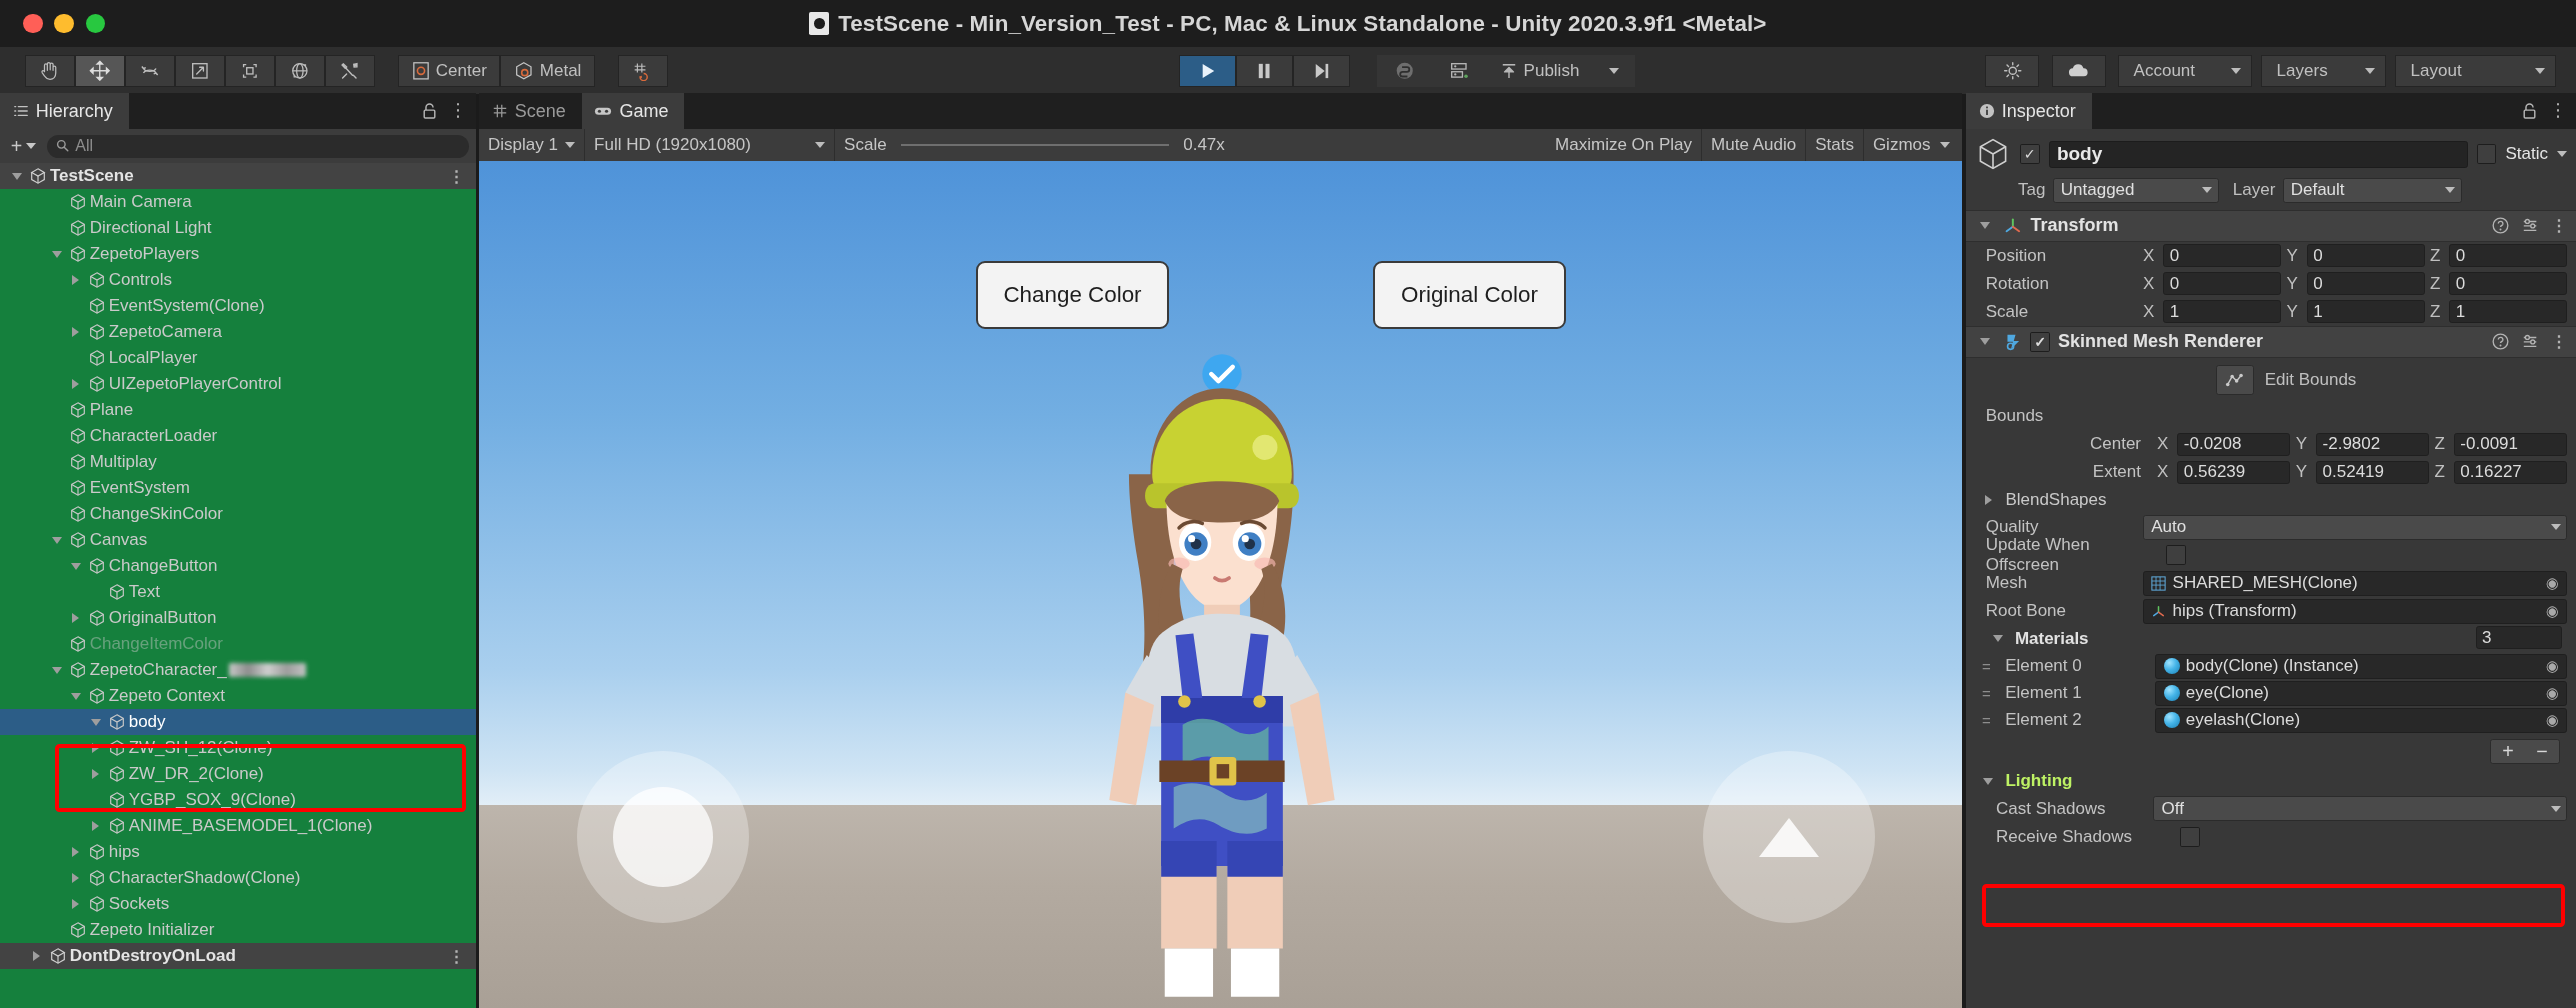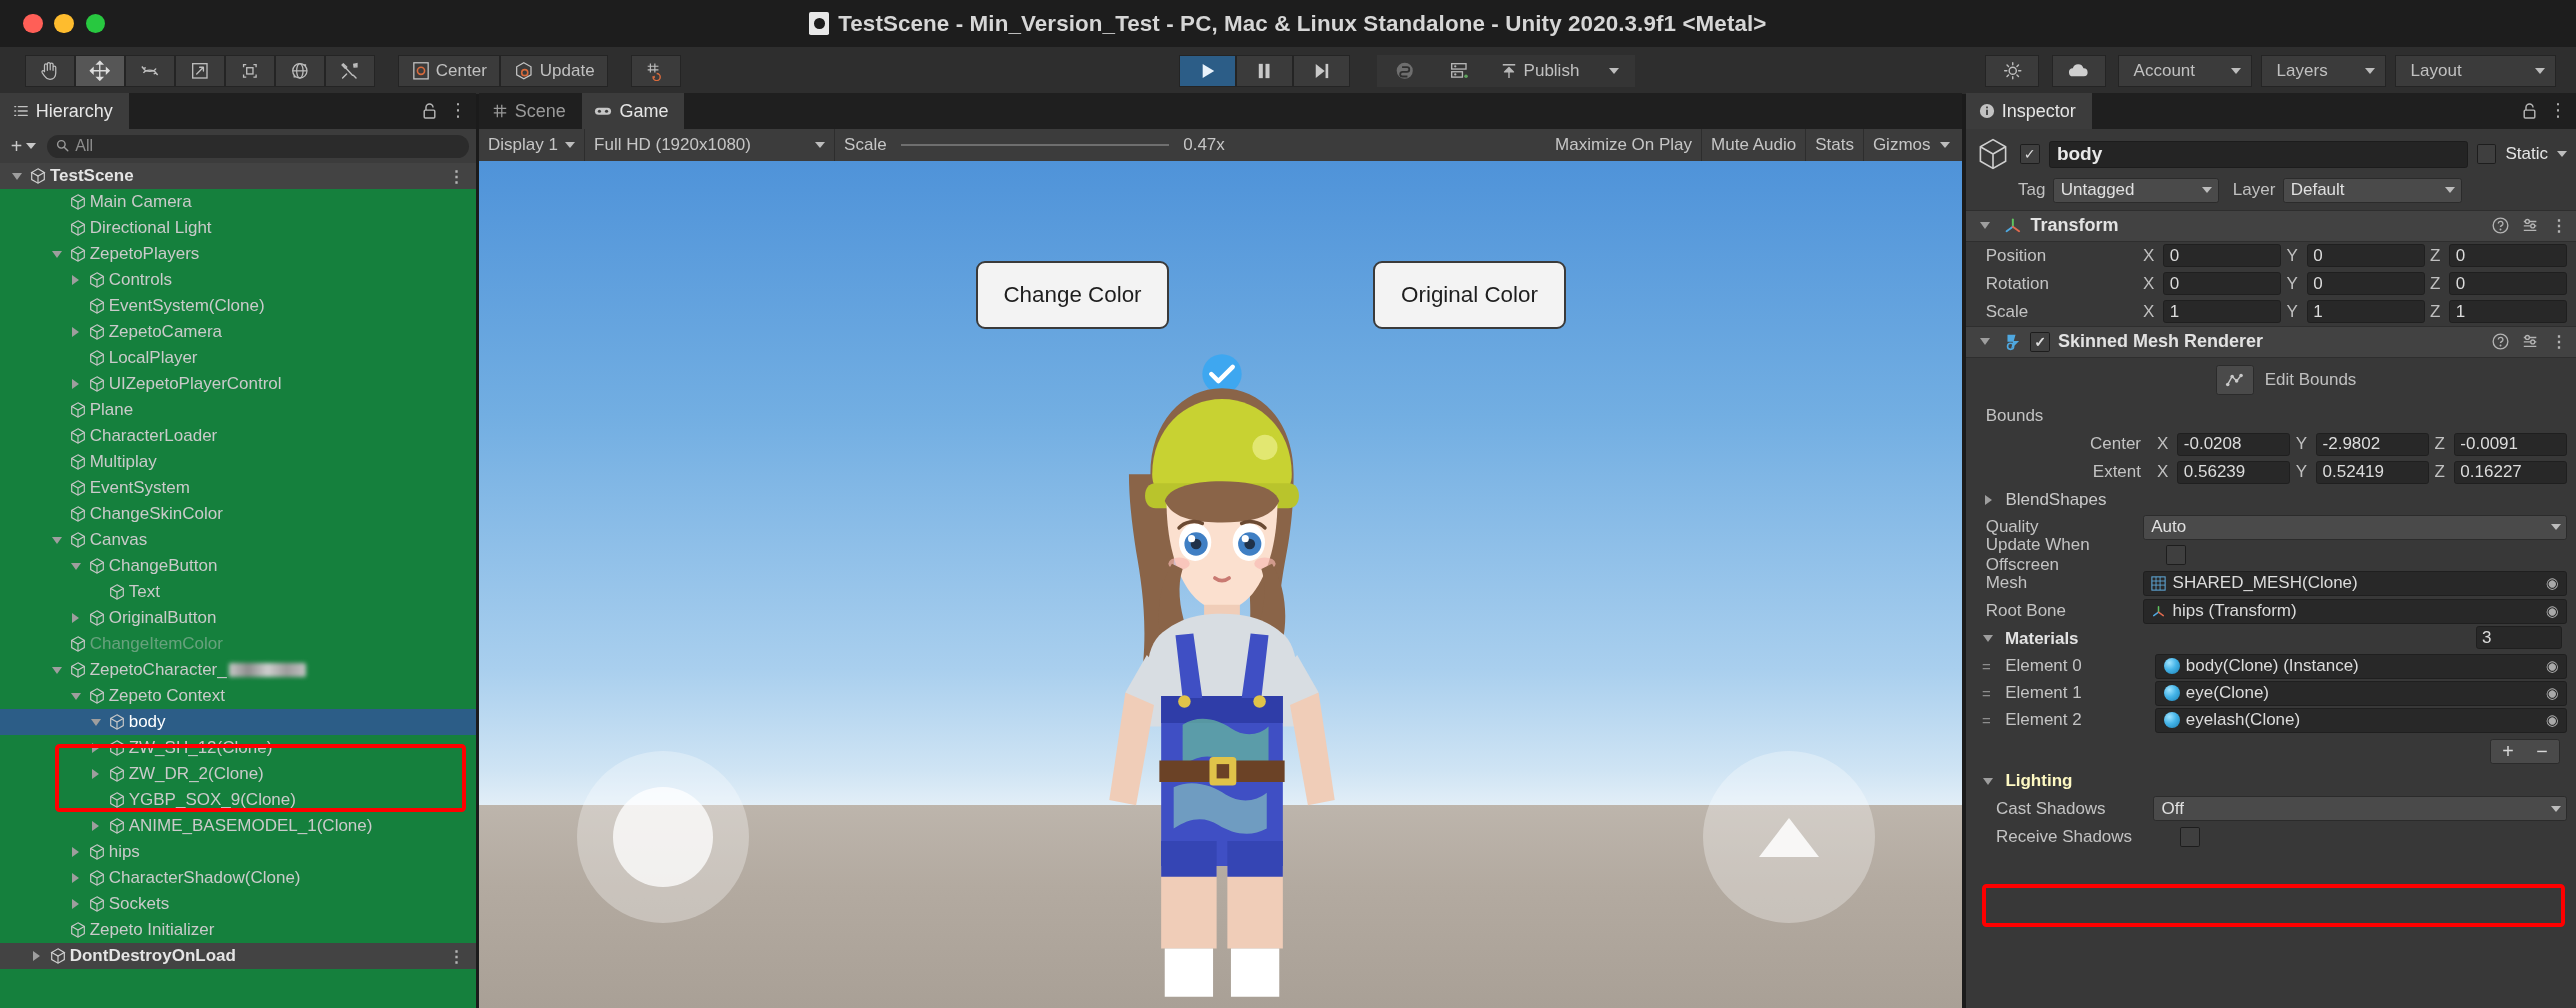--- a/index.html
+++ b/index.html
@@ -213,21 +213,21 @@
           <rect x="2" y="2" width="16" height="18" fill="none" stroke="#c4c4c4" stroke-width="1.4"></rect>
           <circle cx="10" cy="11" r="4" fill="none" stroke="#d86a3c" stroke-width="1.8"></circle>
         </svg>
       <span>Center</span>
     </div>
     <div class="tbtn lbl">
       <svg class="ico" width="19.7" height="19.7" viewBox="0 0 22 22">
           <path d="M11 2l8 4.5v9L11 20 3 15.5v-9z" fill="none" stroke="#c4c4c4" stroke-width="1.4"></path>
           <circle cx="12" cy="13" r="3.4" fill="none" stroke="#d86a3c" stroke-width="1.8"></circle>
         </svg>
-      <span>Update</span>
+      <span>Metal</span>
     </div>
   </div>
 
   <div class="tb-sep"></div>
 
   <div class="tbtn" style="min-width:50px">
     <svg class="ico" width="21.5" height="21.5" viewBox="0 0 24 24">
         <g stroke="#bdbdbd" stroke-width="1.3" fill="none">
           <path d="M6 4v10M11 4v10M3 7h12M3 11h12"></path>
         </g>
@@ -1135,21 +1135,21 @@
               <path d="M11 12V4" stroke="#5fc45f"></path>
               <path d="M11 12l-7 5" stroke="#4fa8e0"></path>
               <path d="M11 12l7 5" stroke="#e06a4f"></path>
             </g>
           </svg>
         <span>hips (Transform)</span>
         <span class="pick">◉</span>
       </div>
     </div>
 
-    <div class="foldrow" style="padding-left:12px; position:relative;">
+    <div class="foldrow" style="padding-left:22px; position:relative;">
       <span class="tw down">
           <i></i>
         </span>
       <span style="font-weight:bold;color:#e2e2e2">Materials</span>
       <div class="numfield" style="position:absolute; right:14.3px; top:0.9px; width:86px;">
         <span>3</span>
       </div>
     </div>
 
     <div id="materials-list">
@@ -1186,21 +1186,21 @@
       <div class="pm">
         <span>+</span>
         <span>−</span>
       </div>
     </div>
 
     <div class="foldrow" style="padding-left:12.5px">
       <span class="tw down">
           <i></i>
         </span>
-      <span style="font-weight:bold;color:#fef9c3">Lighting</span>
+      <span style="font-weight:bold;color:#bef264">Lighting</span>
     </div>
 
     <div class="proprow" style="padding-left:30px">
       <span class="propname">Cast Shadows</span>
       <div class="dropdown" style="flex:1">
         <span>Off</span>
           <span class="caret"></span>
       </div>
     </div>
     <div class="proprow" style="padding-left:30px">

